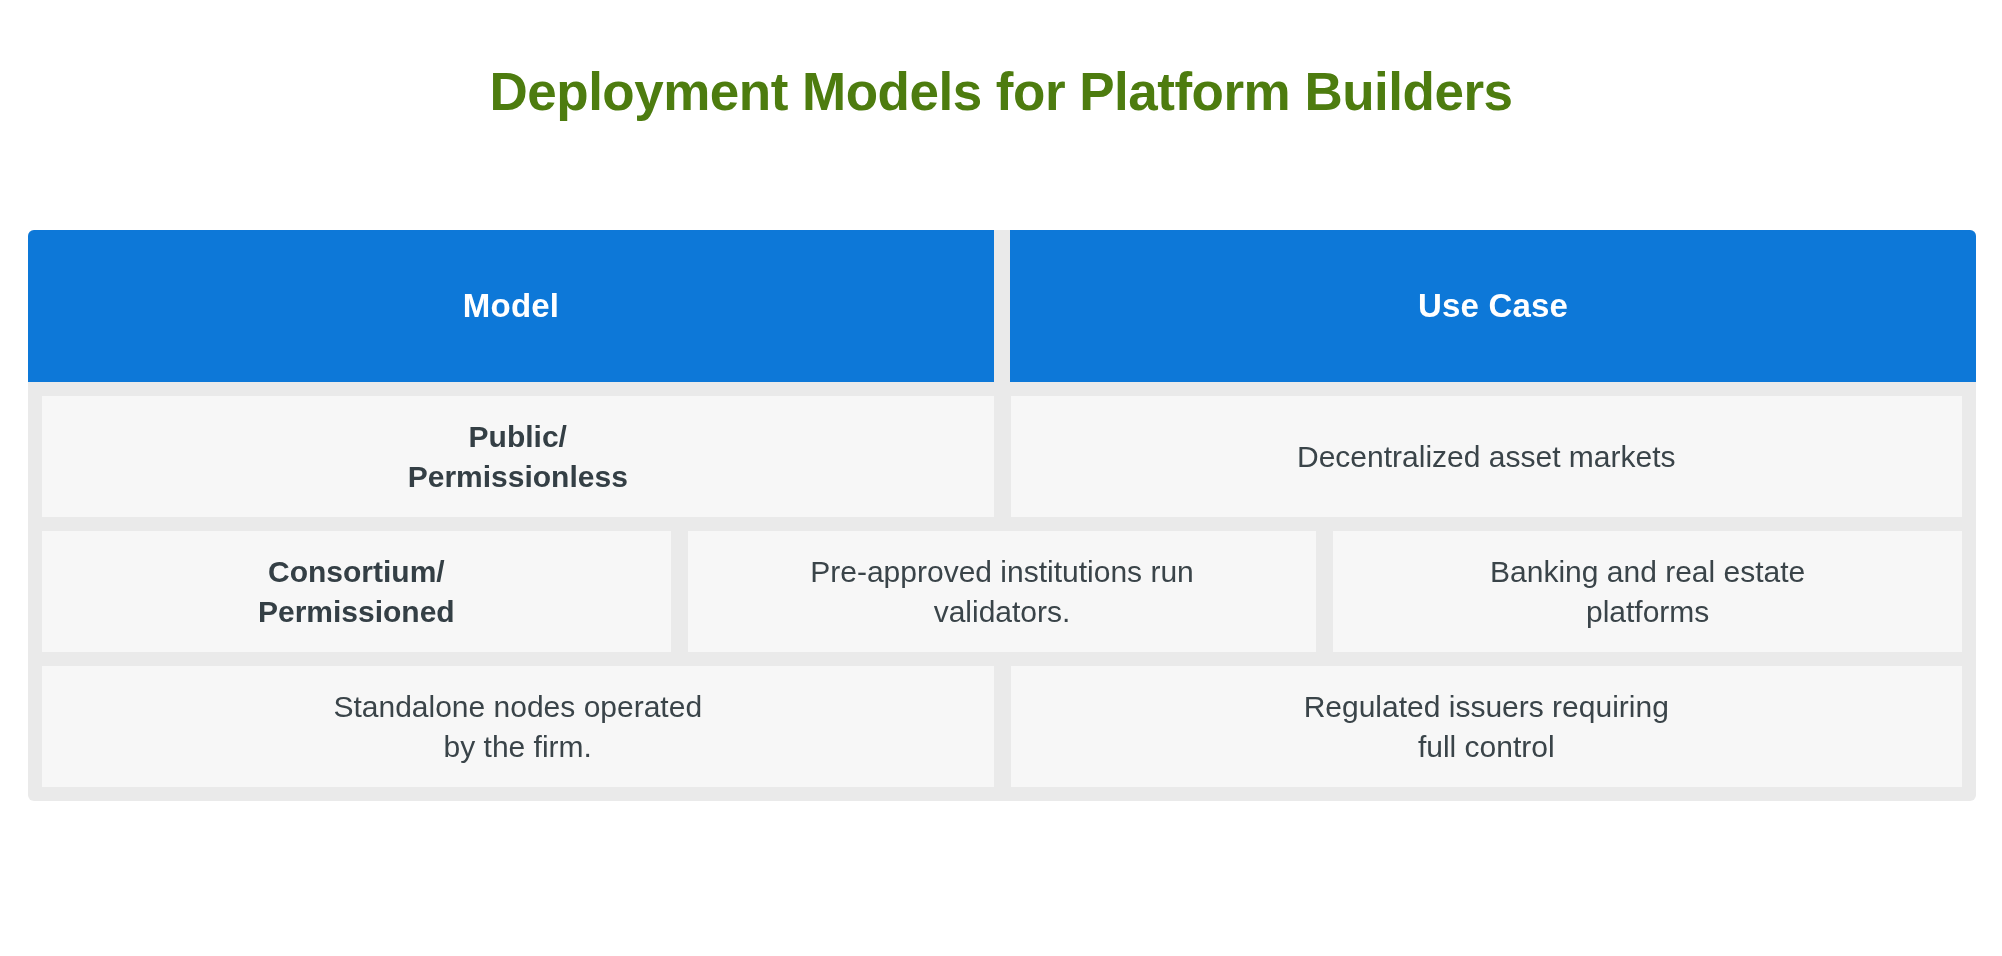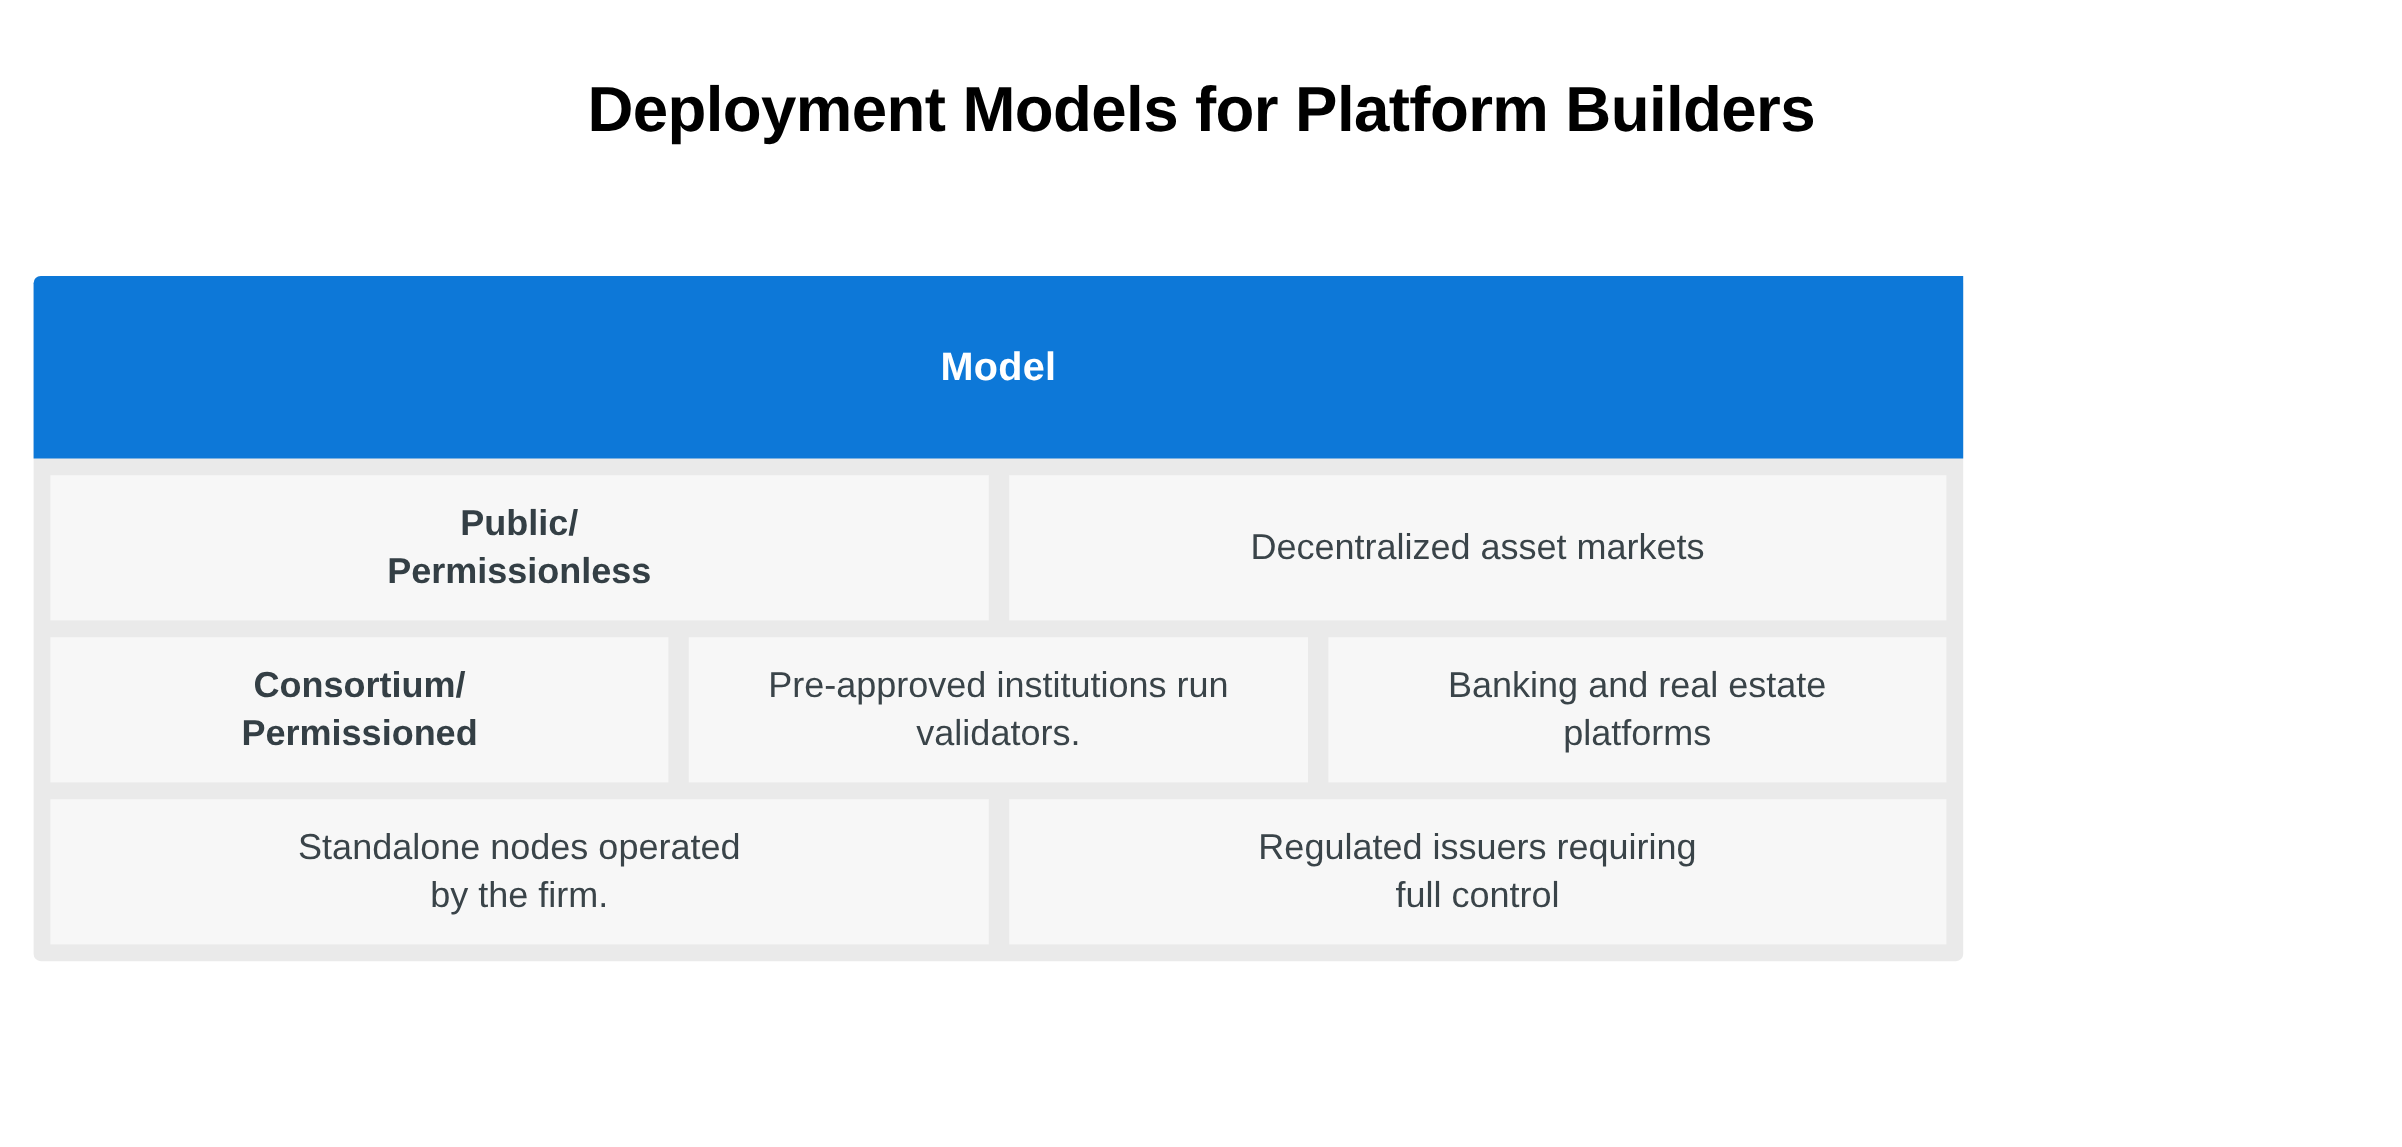--- a/index.html
+++ b/index.html
@@ -20,31 +20,31 @@
     display: flex;
     flex-direction: column;
     align-items: center;
   }
 
   .page-title {
     margin-top: 62px;
     font-size: 53px;
     font-weight: 700;
     letter-spacing: -0.5px;
-    color: #000000;
+    color: #4d7c0f;
     line-height: 1.15;
     white-space: nowrap;
   }
 
   
   .table-wrap {
     position: absolute;
     left: 28px;
     top: 230px;
-    width: 1608px;
+    width: 1948px;
     background: #eaeaea;
     padding-bottom: 14px;
     border-radius: 6px;
   }
 
   
   .thead {
     display: flex;
     gap: 16px;
     width: 100%;
@@ -110,20 +110,23 @@
 <div class="page">
 
   <h1 class="page-title">Deployment Models for Platform Builders</h1>
 
   <div class="table-wrap">
 
     <div class="thead">
       <div class="th first">
         <span>Model</span>
       </div>
+      <div class="th last">
+        <span>Use Case</span>
+      </div>
     </div>
 
     <div class="tbody">
 
       <div class="tr">
         <div class="td model">
           <span class="cell-text">Public/<br>Permissionless</span>
         </div>
         <div class="td">
           <span class="cell-text">Decentralized asset markets</span>

